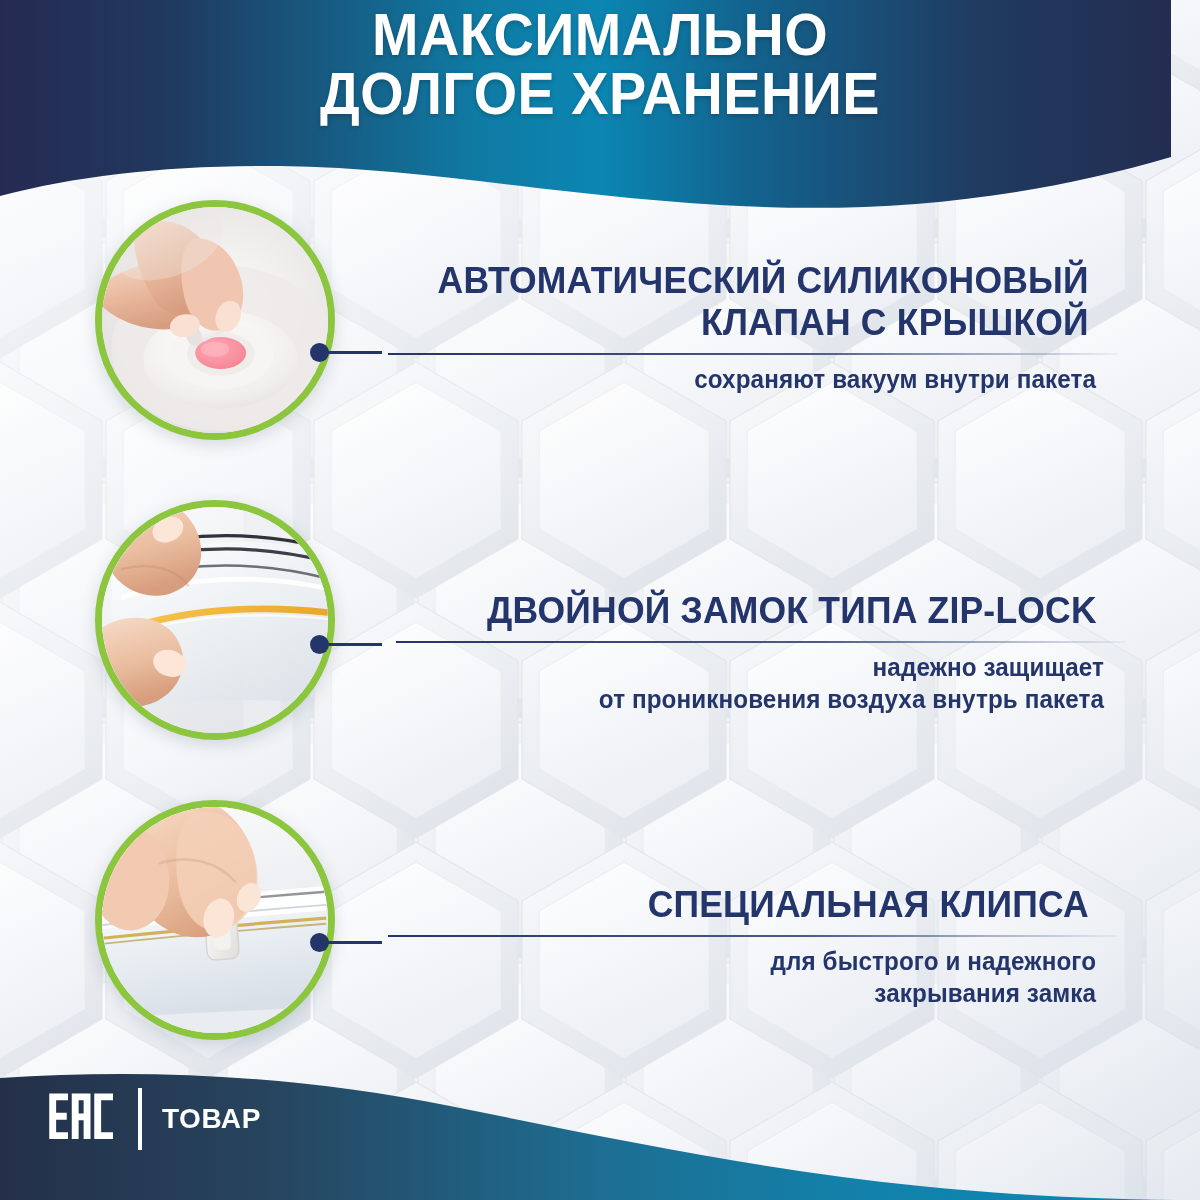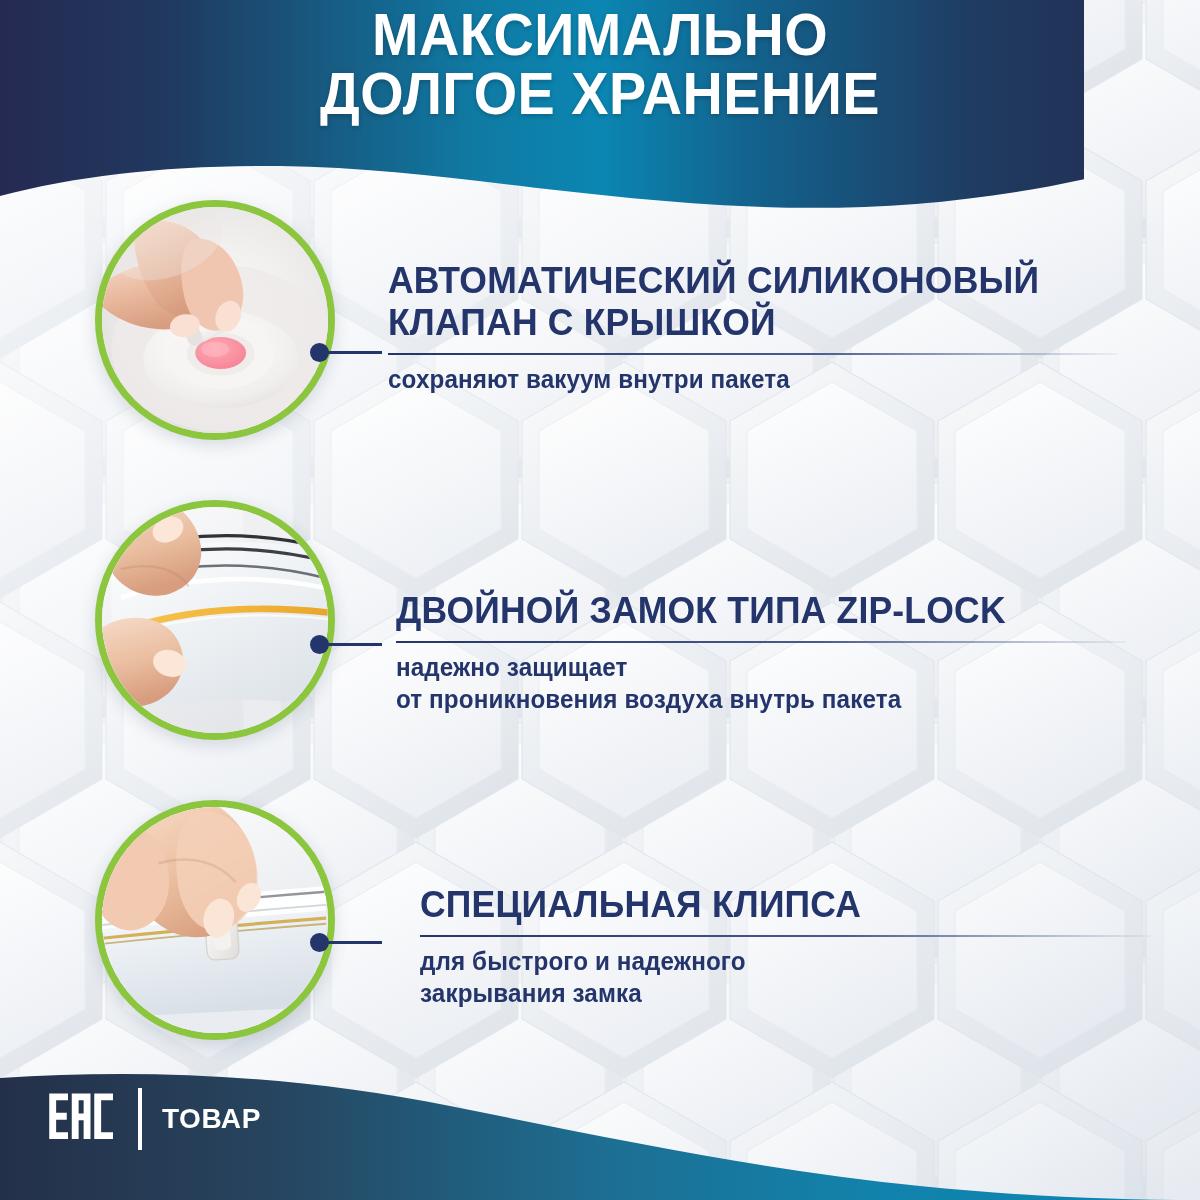--- a/index.html
+++ b/index.html
@@ -33,21 +33,21 @@
     inset: 0;
     width: 100%;
     height: 100%;
   }
 
   
   .header {
     position: absolute;
     left: 0;
     top: 0;
-    width: 1084px;
+    width: 1171px;
     height: 230px;
     overflow: hidden;
   }
   .header-svg {
     position: absolute;
     left: 0;
     top: 0;
     width: 1200px;
     height: 230px;
   }
@@ -157,20 +157,21 @@
   }
   .connector .wire {
     position: absolute;
     left: 16px;
     top: 11px;
     height: 3px;
     background: #23356B;
   }
   .feature-text {
     position: absolute;
+    text-align: right;
   }
   .feature-title {
     color: #23356B;
     font-weight: bold;
     font-size: 37px;
     line-height: 1.13;
     letter-spacing: 0.2px;
     transform: scaleX(0.96);
     transform-origin: 0 0;
     white-space: nowrap;
@@ -434,21 +435,21 @@
         <path d="M100,6 C132,0 158,24 164,62 C170,96 154,124 128,130 C104,136 84,114 80,78 C76,42 82,12 100,6 Z" fill="#f4d0b8" opacity="0.85"></path>
         <ellipse cx="124" cy="118" rx="16" ry="21" fill="#fbe5d6" transform="rotate(14 124 118)"></ellipse>
         <ellipse cx="156" cy="96" rx="12" ry="16" fill="#fbe5d6" transform="rotate(26 156 96)"></ellipse>
         <path d="M60,60 C92,50 124,58 142,80" stroke="rgba(190,140,110,0.28)" stroke-width="2.6" fill="none"></path>
       </svg>
     </div>
     <div class="connector" style="left:310px; top:130px; width:70px;">
       <div class="dot"></div>
       <div class="wire" style="width:56px;"></div>
     </div>
-    <div class="feature-text" style="left:388px; top:84px; width:730px;margin-left:32px;">
+    <div class="feature-text" style="left:388px; top:84px; width:730px;">
       <div class="feature-title">
         <span>СПЕЦИАЛЬНАЯ КЛИПСА</span>
       </div>
       <div class="feature-rule"></div>
       <div class="feature-sub">
         <span>для быстрого и надежного</span>
         <span>закрывания замка</span>
       </div>
     </div>
   </div>

